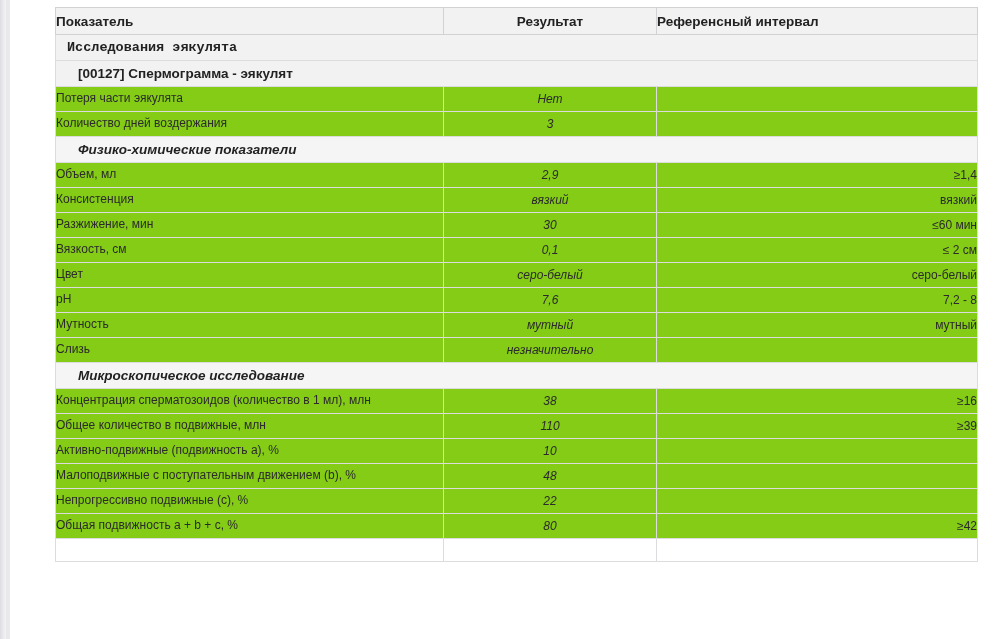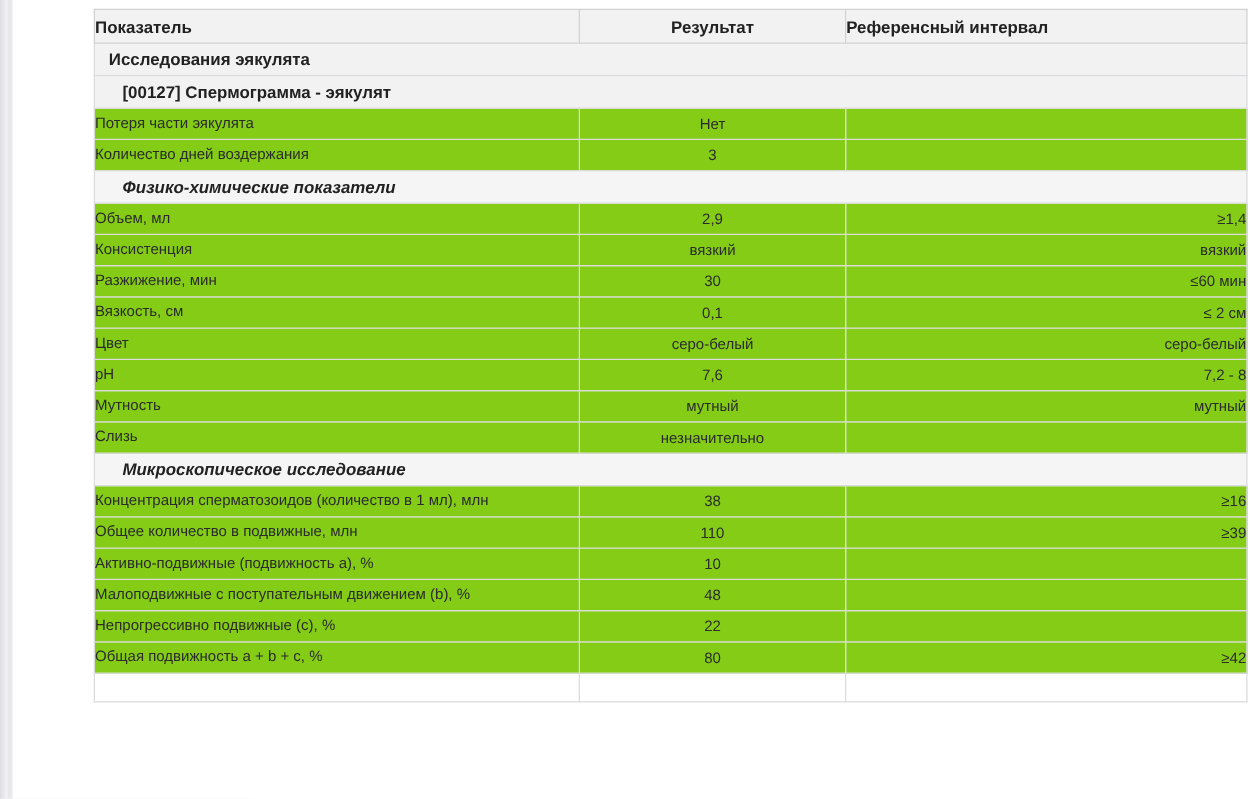--- a/index.html
+++ b/index.html
@@ -34,21 +34,20 @@
     height: 639px;
     background: #ffffff;
     overflow: hidden;
   }
 
   .table-wrap {
     position: absolute;
     left: 45px;
     top: 7px;
     width: 922px;
-    margin-left: 20px;
   }
 
   table.report {
     border-collapse: collapse;
     table-layout: fixed;
     width: 922px;
     border: 1px solid #d2d2d4;
     background: #ffffff;
   }
 
@@ -81,41 +80,42 @@
   tr.group-row td,
   tr.section-row td,
   tr.subsection-row td {
     background: #f2f2f3;
     font-weight: bold;
     font-size: 13.5px;
     color: #222222;
     height: 25px;
     border-color: #dcdcde;
   }
-  tr.group-row td      { padding-left: 11px; }
+  tr.group-row td      { padding-left: 11px; font-family: Liberation Mono, monospace; }
   tr.section-row td    { padding-left: 22px; }
   tr.subsection-row td { padding-left: 22px; background: #f5f5f6; font-style: italic; }
 
   
   tr.data-row td {
     background: #84cc16;
     height: 24px;
     font-size: 12px;
   }
   td.d-name {
     text-align: left;
     padding: 3px 8px 3px 30px;
     line-height: 1.28;
     color: #2b2b2b;
   }
   td.d-result {
     text-align: center;
     color: #1d1d1d;
     font-size: 14px;
     padding: 2px 4px;
+    font-style: italic;
   }
   td.d-ref {
     text-align: right;
     padding-left: 9px;
     font-size: 11px;
     color: #3a3a3a;
   }
 
   
   tr.tail-row td {

